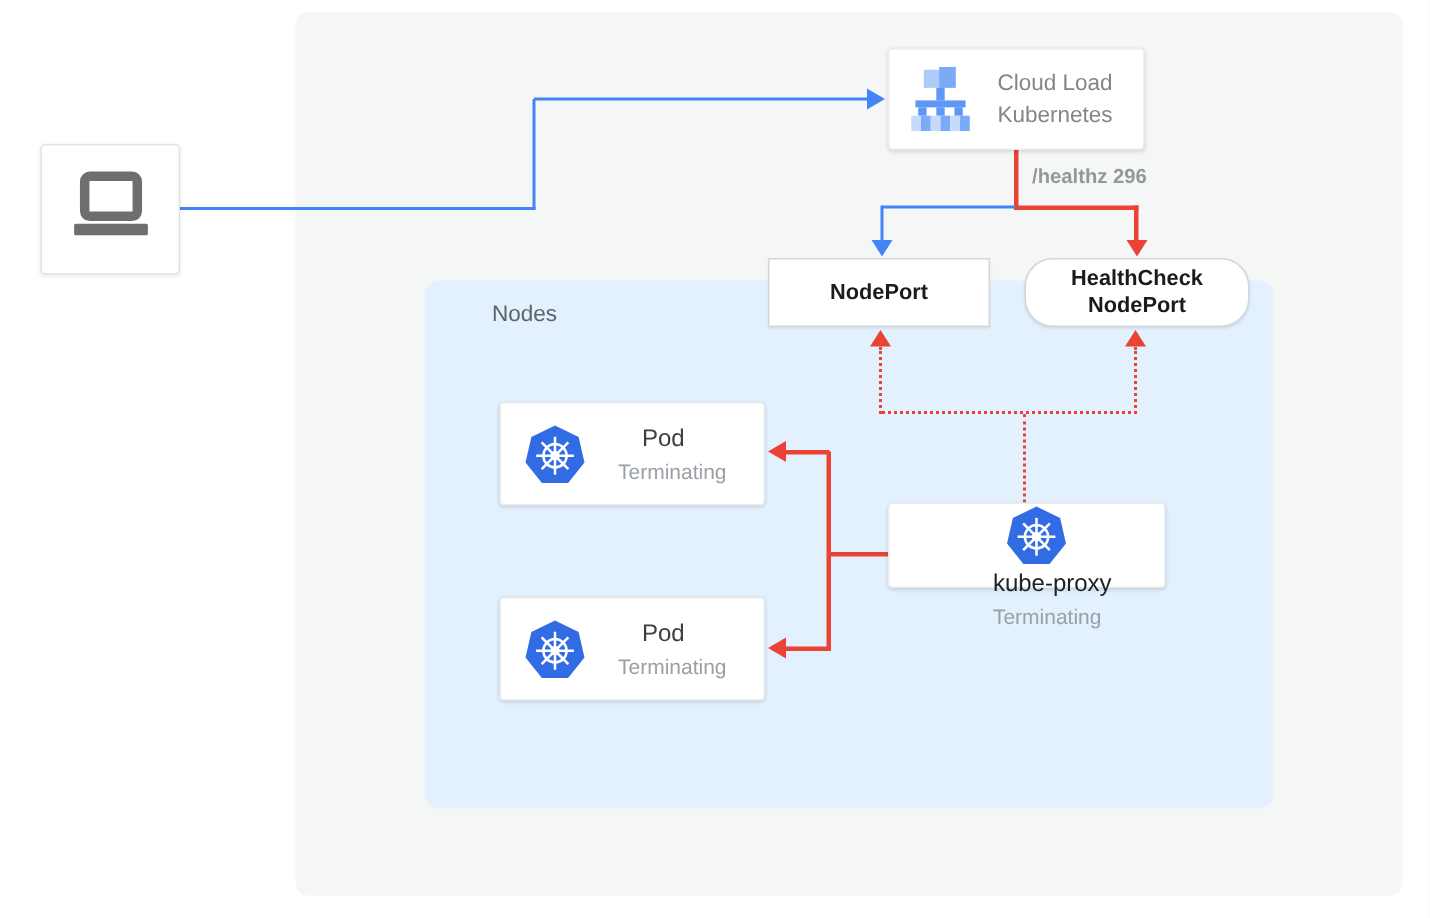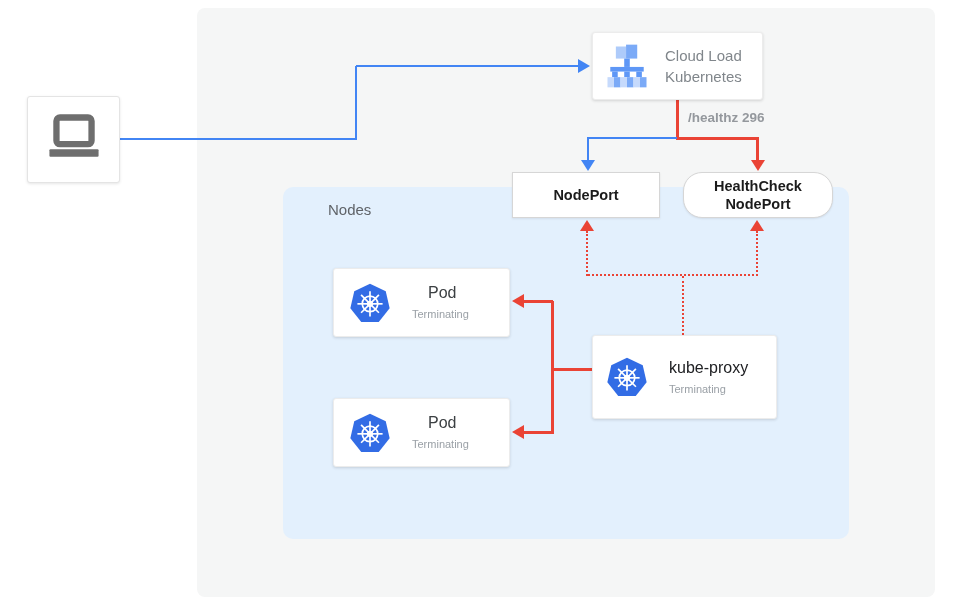--- a/index.html
+++ b/index.html
@@ -44,24 +44,24 @@
     border-radius: 3px;
     box-shadow: 0 1px 3px rgba(0,0,0,0.14);
     display: flex;
     align-items: center;
     z-index: 3;
   }
   .clb-card { left: 592px; top: 32px; width: 171px; height: 68px; padding-left: 8px; }
   .clb-text { margin-left: 12px; font-size: 15px; line-height: 21px; color: #80868b; }
   .pod-card-1 { left: 333px; top: 268px; width: 177px; height: 69px; padding-left: 15px; }
   .pod-card-2 { left: 333px; top: 398px; width: 177px; height: 69px; padding-left: 15px; }
-  .kp-card   { left: 592px; top: 335px; width: 185px; height: 84px; padding-left: 13px; }
+  .kp-card   { left: 592px; top: 335px; width: 185px; height: 57px; padding-left: 13px; flex-direction: column; }
   .card-text { margin-left: 21px; }
   .card-title { font-size: 16px; color: #3c4043; line-height: 23px; margin-left: 16px; }
-  .card-sub { font-size: 11px; color: #9aa0a6; line-height: 20px; }
+  .card-sub { font-size: 14px; color: #9aa0a6; line-height: 20px; }
   .kp-title { font-size: 16px; color: #202124; line-height: 23px; }
   .port-box {
     position: absolute;
     background: #ffffff;
     border: 1px solid #d6d6d6;
     box-shadow: 0 1px 2px rgba(0,0,0,0.08);
     display: flex;
     flex-direction: column;
     align-items: center;
     justify-content: center;

